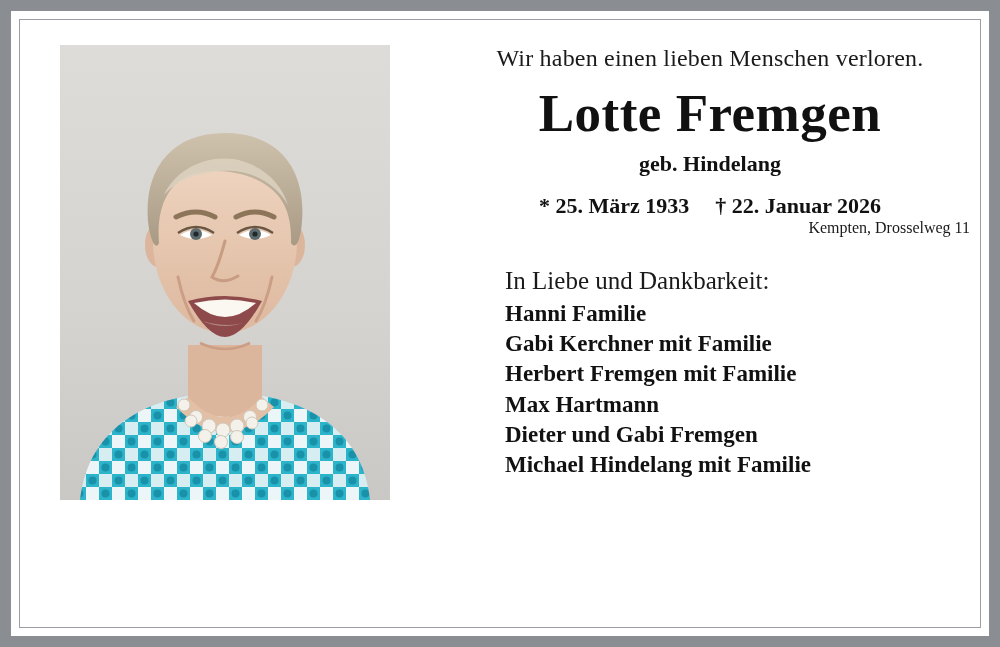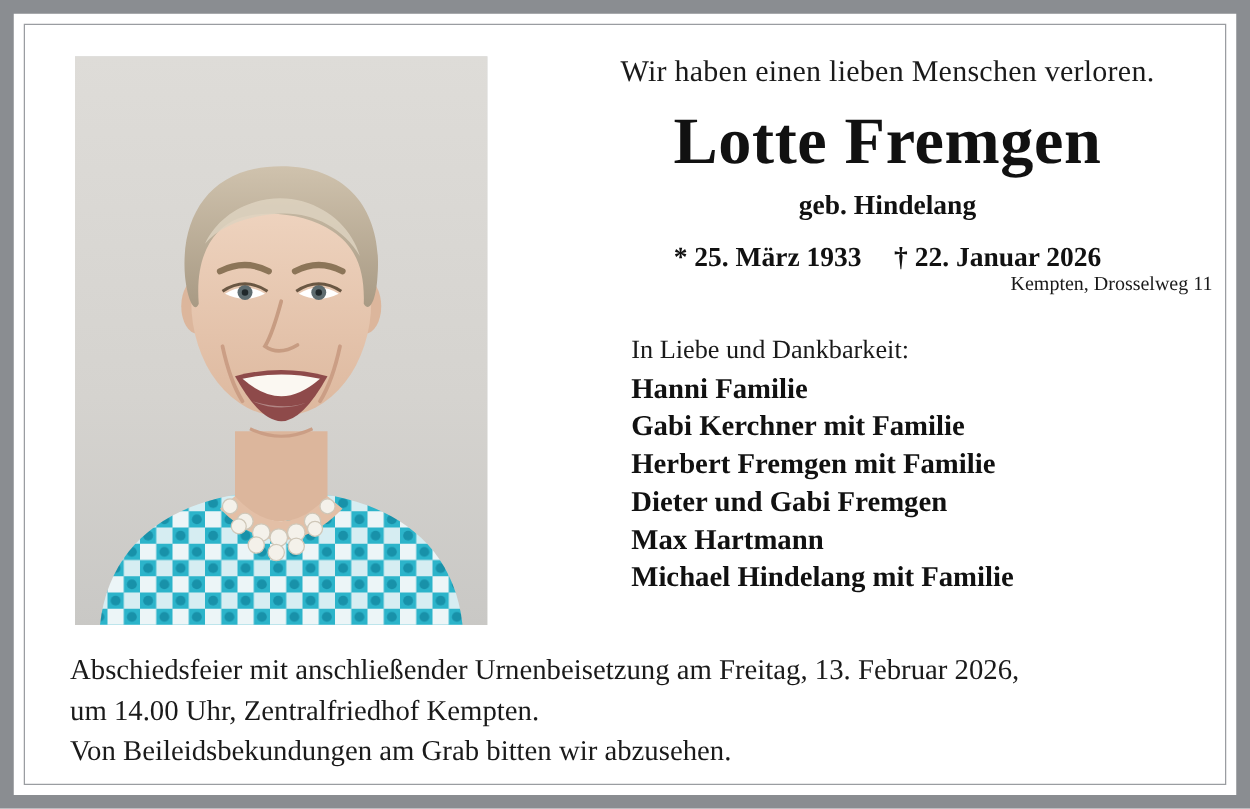--- a/index.html
+++ b/index.html
@@ -120,21 +120,21 @@
   .dates .gap { display: inline-block; width: 26px; }
 
   .address {
     font-size: 16px;
     color: #1a1a1a;
     text-align: right;
     margin-left: 55px;
   }
 
   .family-intro {
-    font-size: 21px;
+    font-size: 25px;
     color: #1a1a1a;
     text-align: left;
     margin-top: 30px;
     margin-left: 55px;
   }
 
   .family-list {
     list-style: none;
     margin: 4px 0 0 0;
     padding: 0;
@@ -262,27 +262,22 @@
         <div class="maiden">geb. Hindelang</div>
         <div class="dates">
           <span>* 25. März 1933</span><span class="gap"></span><span>† 22. Januar 2026</span>
         </div>
         <div class="address">Kempten, Drosselweg 11</div>
         <div class="family-intro">In Liebe und Dankbarkeit:</div>
         <ul class="family-list">
           <li>Hanni Familie</li>
           <li>Gabi Kerchner mit Familie</li>
           <li>Herbert Fremgen mit Familie</li>
+          <li>Max Hartmann</li>
           <li>Dieter und Gabi Fremgen</li>
-          <li>Max Hartmann</li>
           <li>Michael Hindelang mit Familie</li>
         </ul>
       </div>
     </div>
 
-    <div class="footer-text">
-      <p>Abschiedsfeier mit anschließender Urnenbeisetzung am Freitag, 13. Februar 2026,</p>
-      <p>um 14.00 Uhr, Zentralfriedhof Kempten.</p>
-      <p>Von Beileidsbekundungen am Grab bitten wir abzusehen.</p>
-    </div>
 
   </div>
 </div>
 
 </body></html>

